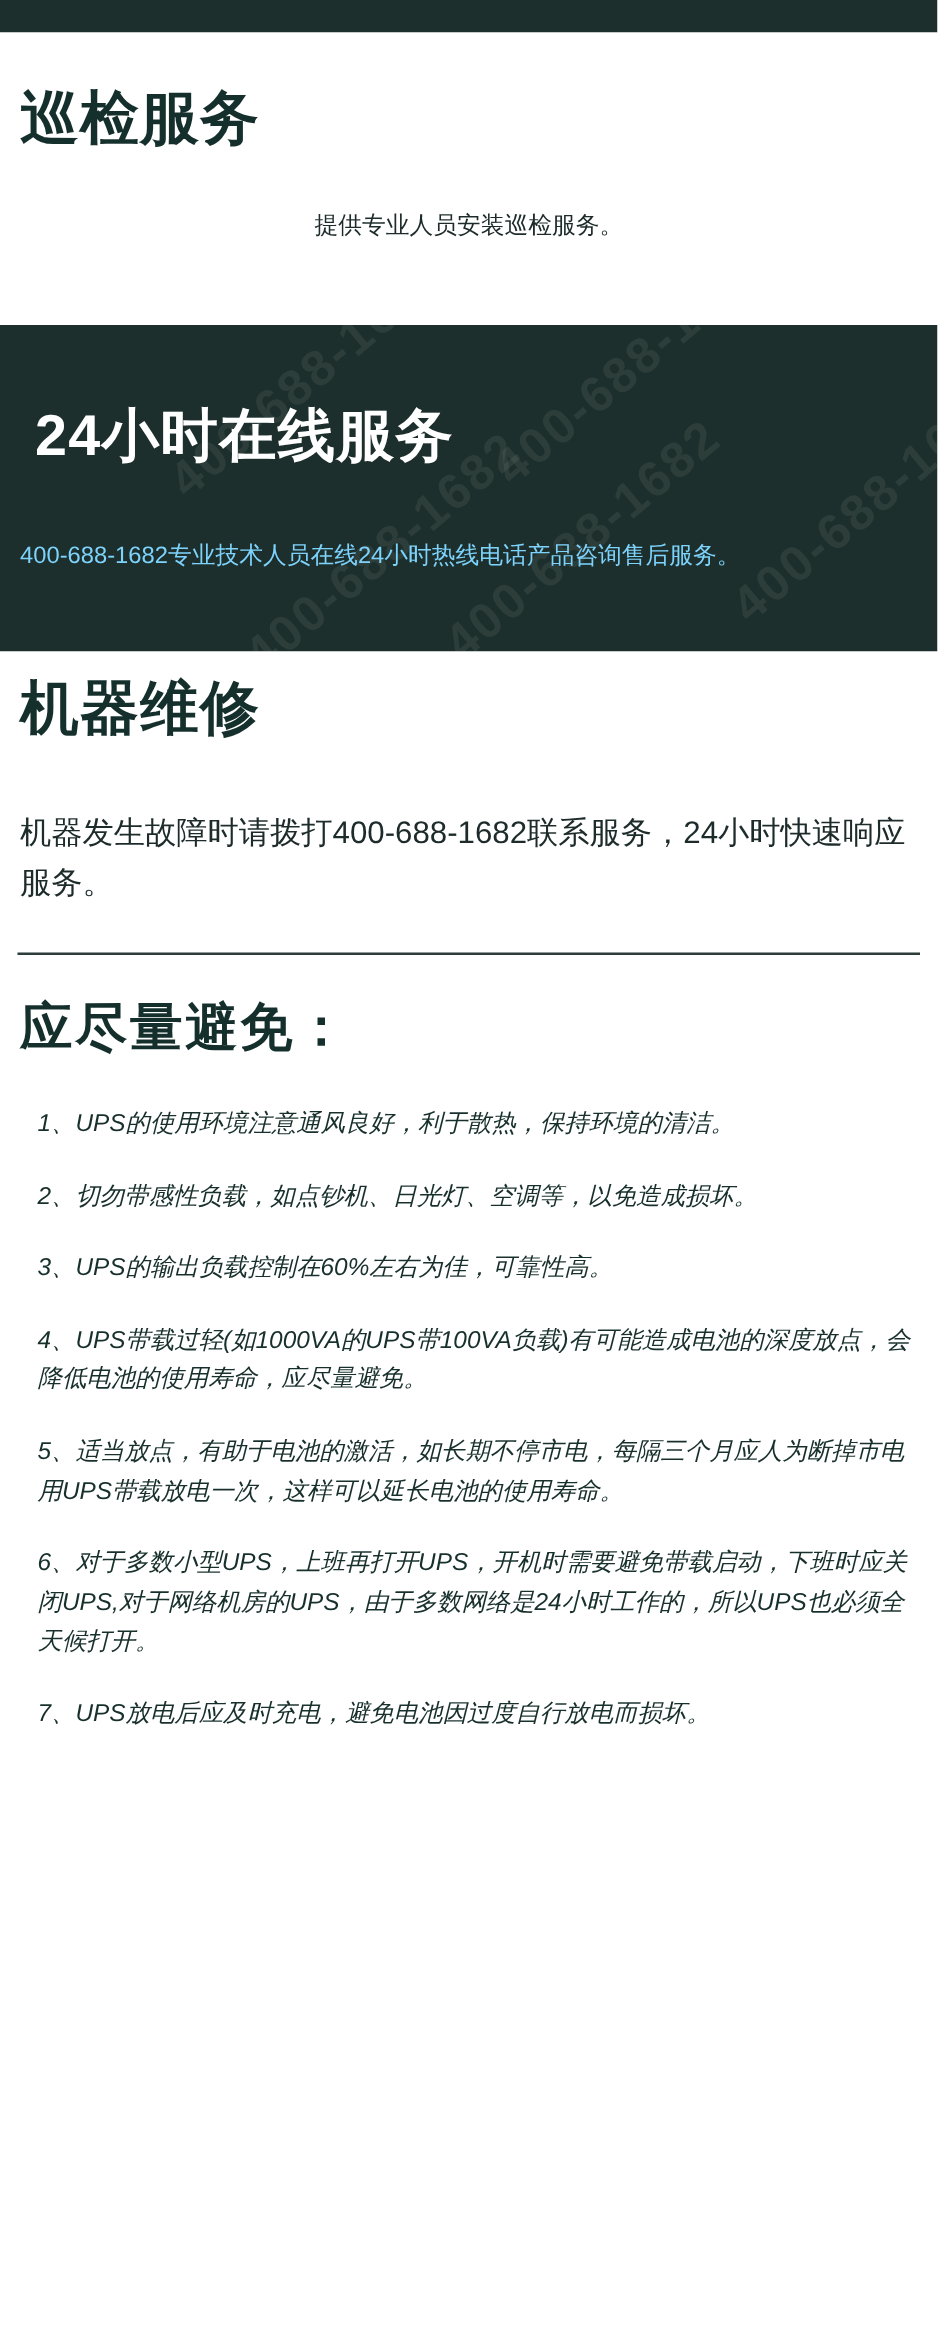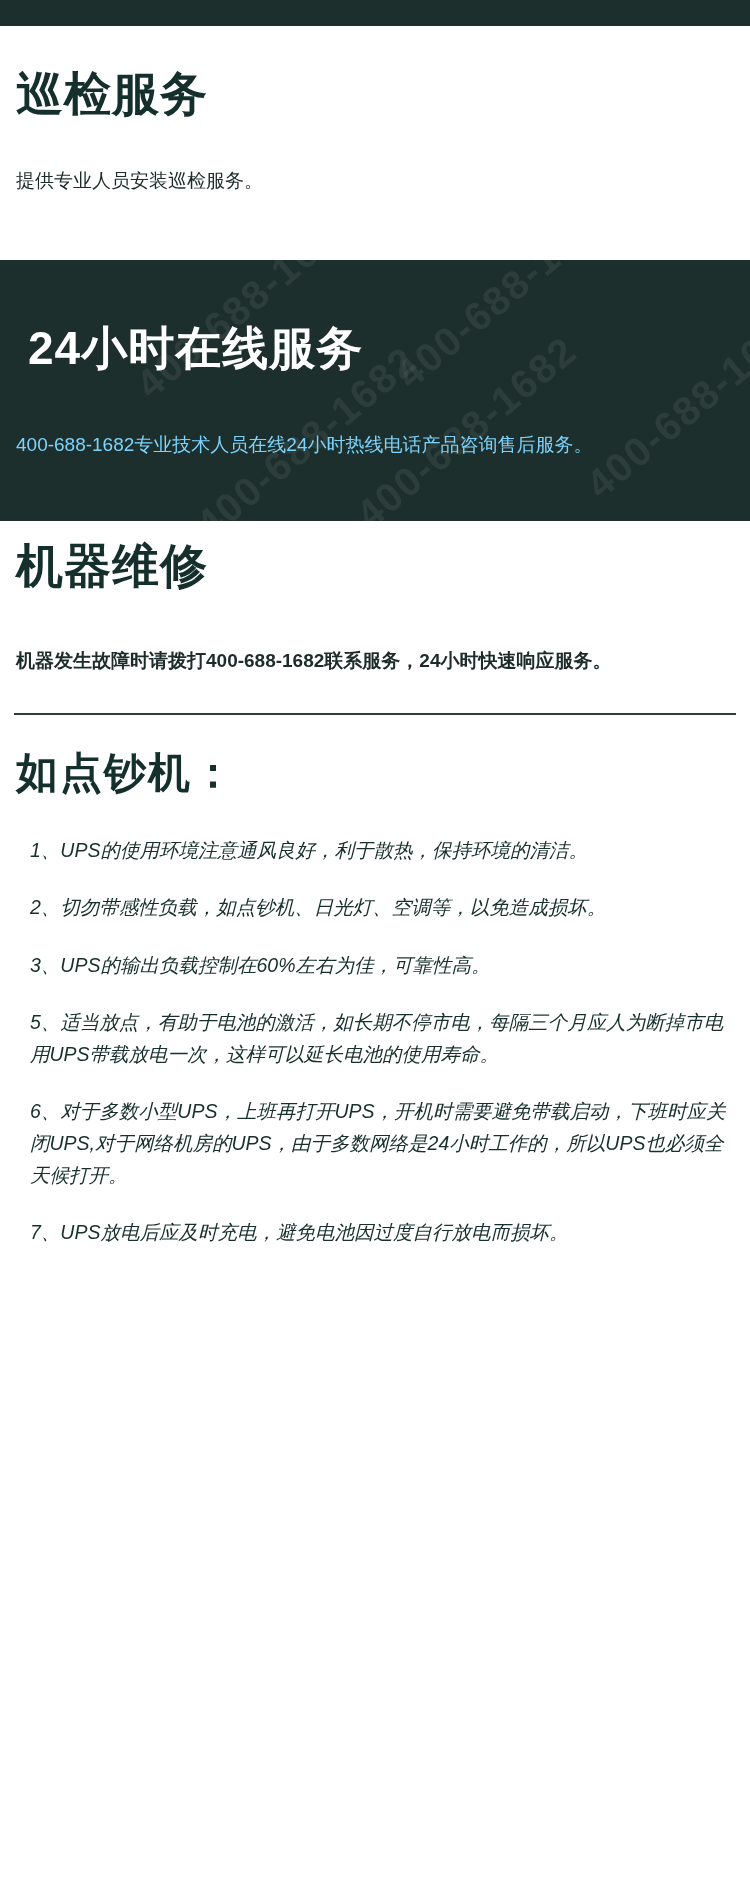--- a/index.html
+++ b/index.html
@@ -38,20 +38,21 @@
     color: #15302c;
     margin: 0 0 0 0;
     line-height: 1.2;
   }
   .sub-text {
     font-size: 19px;
     color: #1d2b2a;
     margin-top: 44px;
     line-height: 1.6;
     font-weight: 500;
+    text-align: center;
   }
   
   .banner-dark {
     position: relative;
     background: #1d2f2c;
     padding: 48px 16px 42px 16px;
     margin-top: 34px;
     overflow: hidden;
   }
   .banner-dark .heading-light {
@@ -87,25 +88,25 @@
   .wm2 { left: 370px; top: 10px; }
   .wm3 { left: 330px; top: 150px; }
   .wm4 { left: 560px; top: 120px; }
   .wm5 { left: 170px; top: 160px; }
 
   .section-repair {
     background: #ffffff;
     padding: 17px 16px 0 16px;
   }
   .repair-text {
-    font-size: 19px;
+    font-size: 25px;
     color: #1d2b2a;
     margin-top: 52px;
     line-height: 1.6;
-    font-weight: 700;
+    font-weight: 400;
   }
   .divider {
     height: 2px;
     background: #2c3d3a;
     margin: 36px 14px 0 14px;
   }
   .notes-title {
     font-size: 42px;
     font-weight: bold;
     color: #15302c;
@@ -153,25 +154,26 @@
     <p class="banner-text">400-688-1682专业技术人员在线24小时热线电话产品咨询售后服务。</p>
   </div>
 
   <div class="section-repair">
     <h1 class="heading-dark">机器维修</h1>
     <p class="repair-text">机器发生故障时请拨打400-688-1682联系服务，24小时快速响应服务。</p>
   </div>
 
   <div class="divider"></div>
 
-  <h2 class="notes-title">如点钞机：</h2>
+  <h2 class="notes-title">应尽量避免：</h2>
 
   <ul class="notes-list">
     <li>1、UPS的使用环境注意通风良好，利于散热，保持环境的清洁。</li>
     <li>2、切勿带感性负载，如点钞机、日光灯、空调等，以免造成损坏。</li>
     <li>3、UPS的输出负载控制在60%左右为佳，可靠性高。</li>
+    <li>4、UPS带载过轻(如1000VA的UPS带100VA负载)有可能造成电池的深度放点，会降低电池的使用寿命，应尽量避免。</li>
     <li>5、适当放点，有助于电池的激活，如长期不停市电，每隔三个月应人为断掉市电用UPS带载放电一次，这样可以延长电池的使用寿命。</li>
     <li>6、对于多数小型UPS，上班再打开UPS，开机时需要避免带载启动，下班时应关闭UPS,对于网络机房的UPS，由于多数网络是24小时工作的，所以UPS也必须全天候打开。</li>
     <li>7、UPS放电后应及时充电，避免电池因过度自行放电而损坏。</li>
   </ul>
 
   <div class="bottom-space"></div>
 </div>
 
 </body></html>

